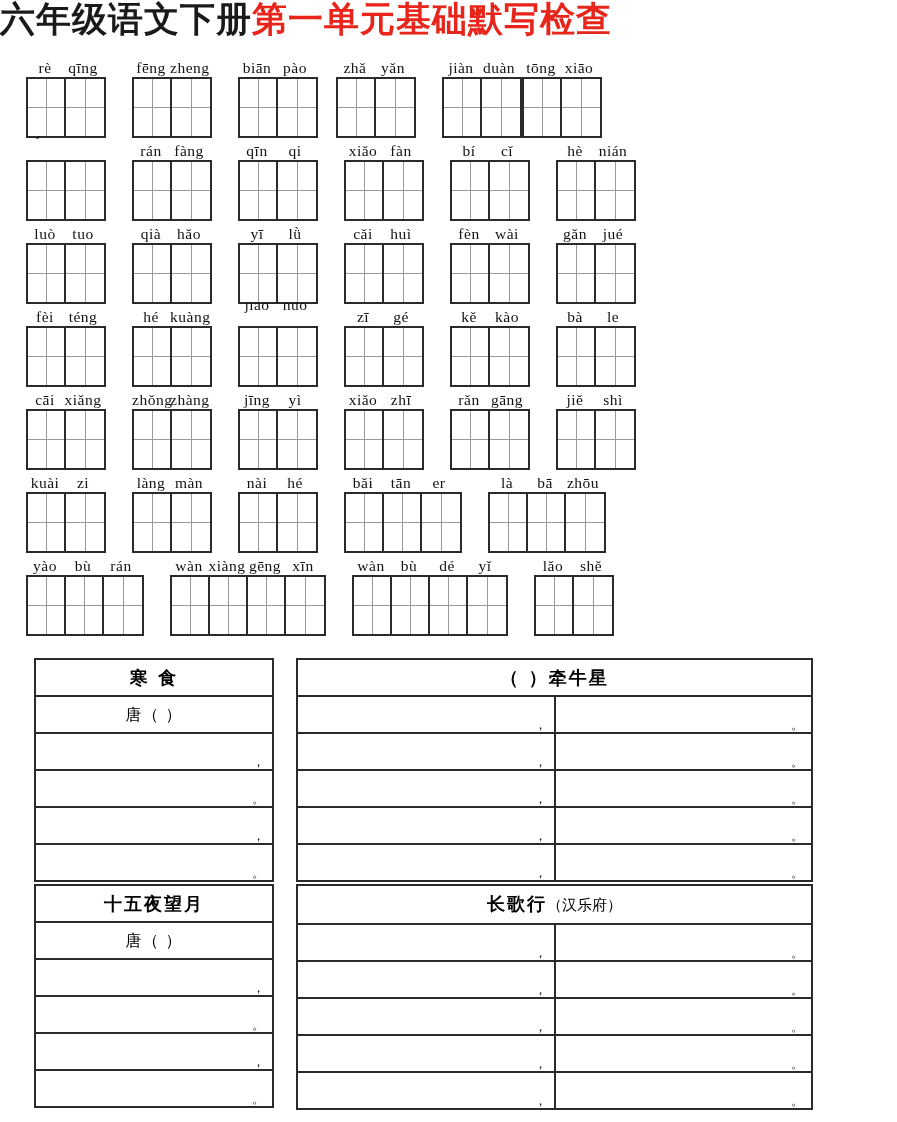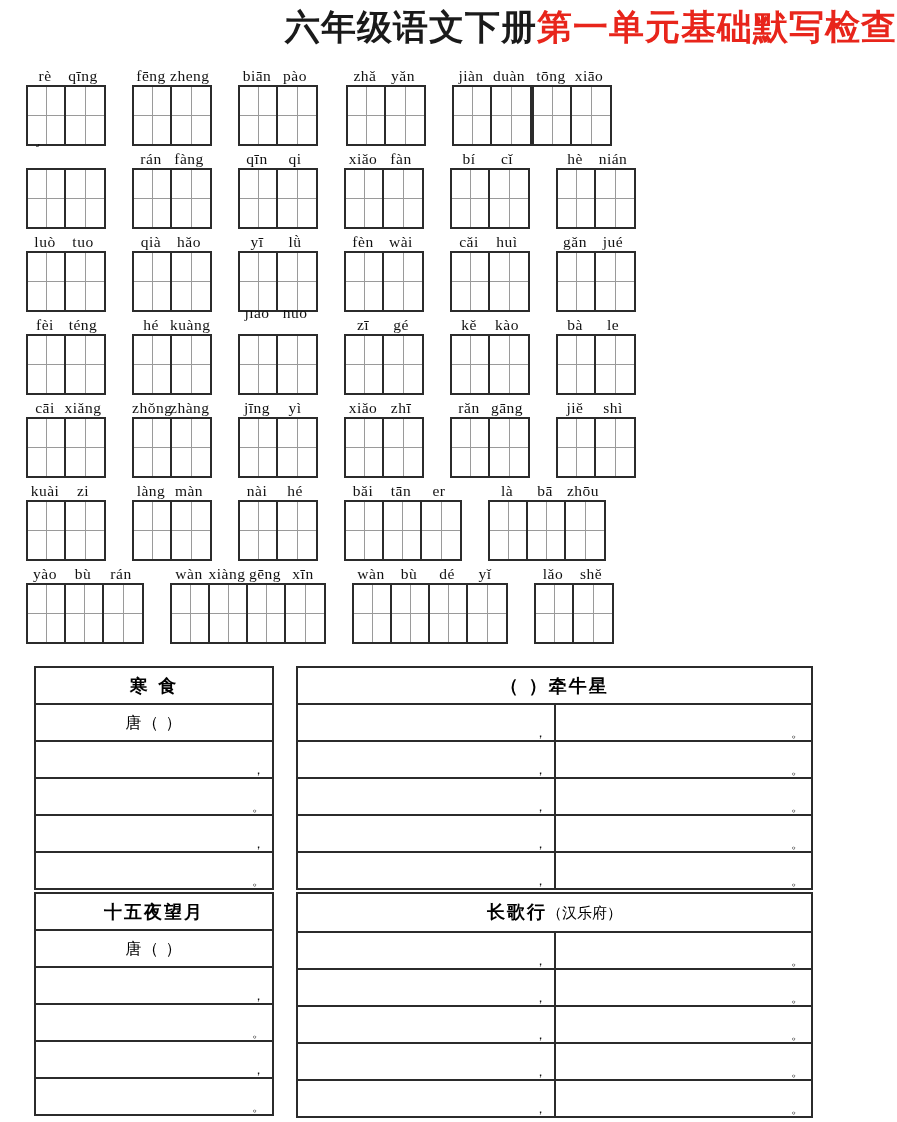--- a/index.html
+++ b/index.html
@@ -8,22 +8,21 @@
     width: 897px;
     height: 1122px;
     background: #ffffff;
     font-family: "Liberation Serif", "DejaVu Serif", serif;
     color: #000000;
     overflow: hidden;
   }
 
   
   .title-bar {
-    text-align: right;
-    padding-top: 8px;
+    text-align: left;
     padding-bottom: 6px;
     white-space: nowrap;
   }
   .title-text {
     font-family: "DejaVu Serif", "Liberation Serif", serif;
     font-size: 35px;
     font-weight: 700;
     letter-spacing: 1px;
     line-height: 1.1;
   }
@@ -194,21 +193,21 @@
       <div class="word-block" style="margin-right: 26px;">
         <div class="pinyin-line">
           <span class="pinyin-cellword">fēng</span>
           <span class="pinyin-cellword">zheng</span>
         </div>
         <div class="boxes">
           <div class="cell"></div>
           <div class="cell"></div>
         </div>
       </div>
-      <div class="word-block" style="margin-right: 28px;">
+      <div class="word-block" style="margin-right: 18px;">
         <div class="pinyin-line">
           <span class="pinyin-cellword">biān</span>
           <span class="pinyin-cellword">pào</span>
         </div>
         <div class="boxes">
           <div class="cell"></div>
           <div class="cell"></div>
         </div>
       </div>
       <div class="word-block" style="margin-right: 26px;">
@@ -330,32 +329,32 @@
           <span class="pinyin-cellword">yī</span>
           <span class="pinyin-cellword">lǜ</span>
         </div>
         <div class="boxes">
           <div class="cell"></div>
           <div class="cell"></div>
         </div>
       </div>
       <div class="word-block" style="margin-right: 26px;">
         <div class="pinyin-line">
+          <span class="pinyin-cellword">cǎi</span>
+          <span class="pinyin-cellword">huì</span>
+        </div>
+        <div class="boxes">
+          <div class="cell"></div>
+          <div class="cell"></div>
+        </div>
+      </div>
+      <div class="word-block" style="margin-right: 26px;">
+        <div class="pinyin-line">
           <span class="pinyin-cellword">fèn</span>
           <span class="pinyin-cellword">wài</span>
-        </div>
-        <div class="boxes">
-          <div class="cell"></div>
-          <div class="cell"></div>
-        </div>
-      </div>
-      <div class="word-block" style="margin-right: 26px;">
-        <div class="pinyin-line">
-          <span class="pinyin-cellword">cǎi</span>
-          <span class="pinyin-cellword">huì</span>
         </div>
         <div class="boxes">
           <div class="cell"></div>
           <div class="cell"></div>
         </div>
       </div>
       <div class="word-block" style="margin-right: 0px;">
         <div class="pinyin-line">
           <span class="pinyin-cellword">gǎn</span>
           <span class="pinyin-cellword">jué</span>

